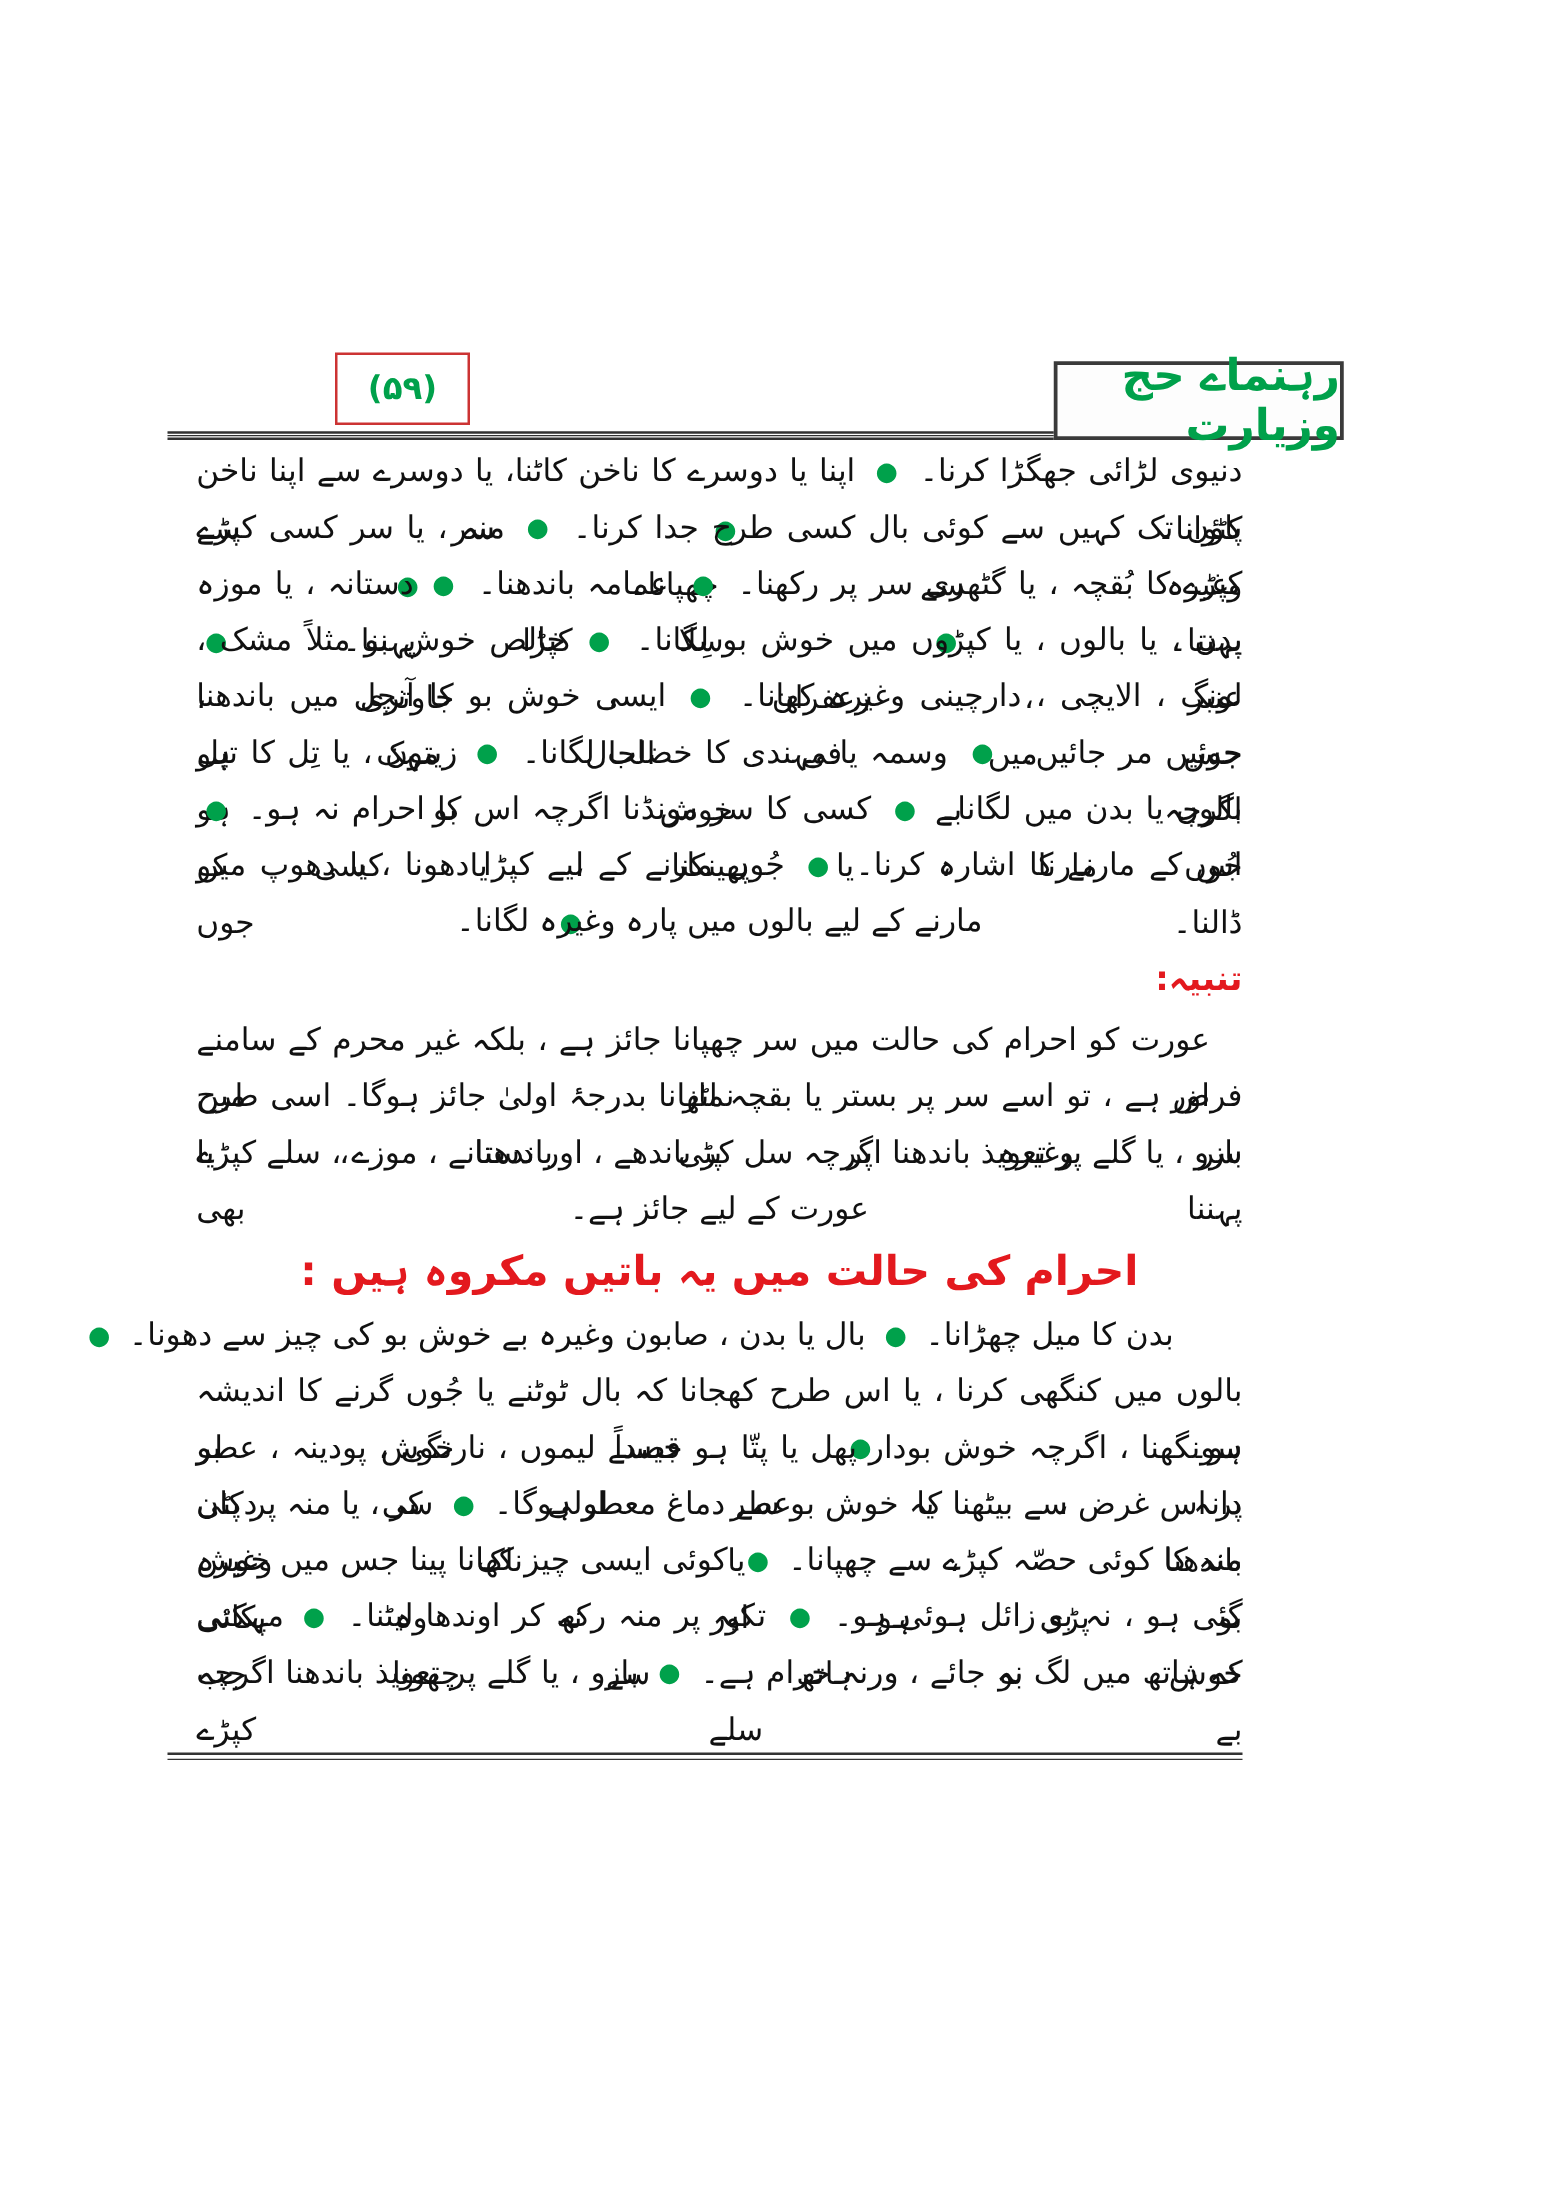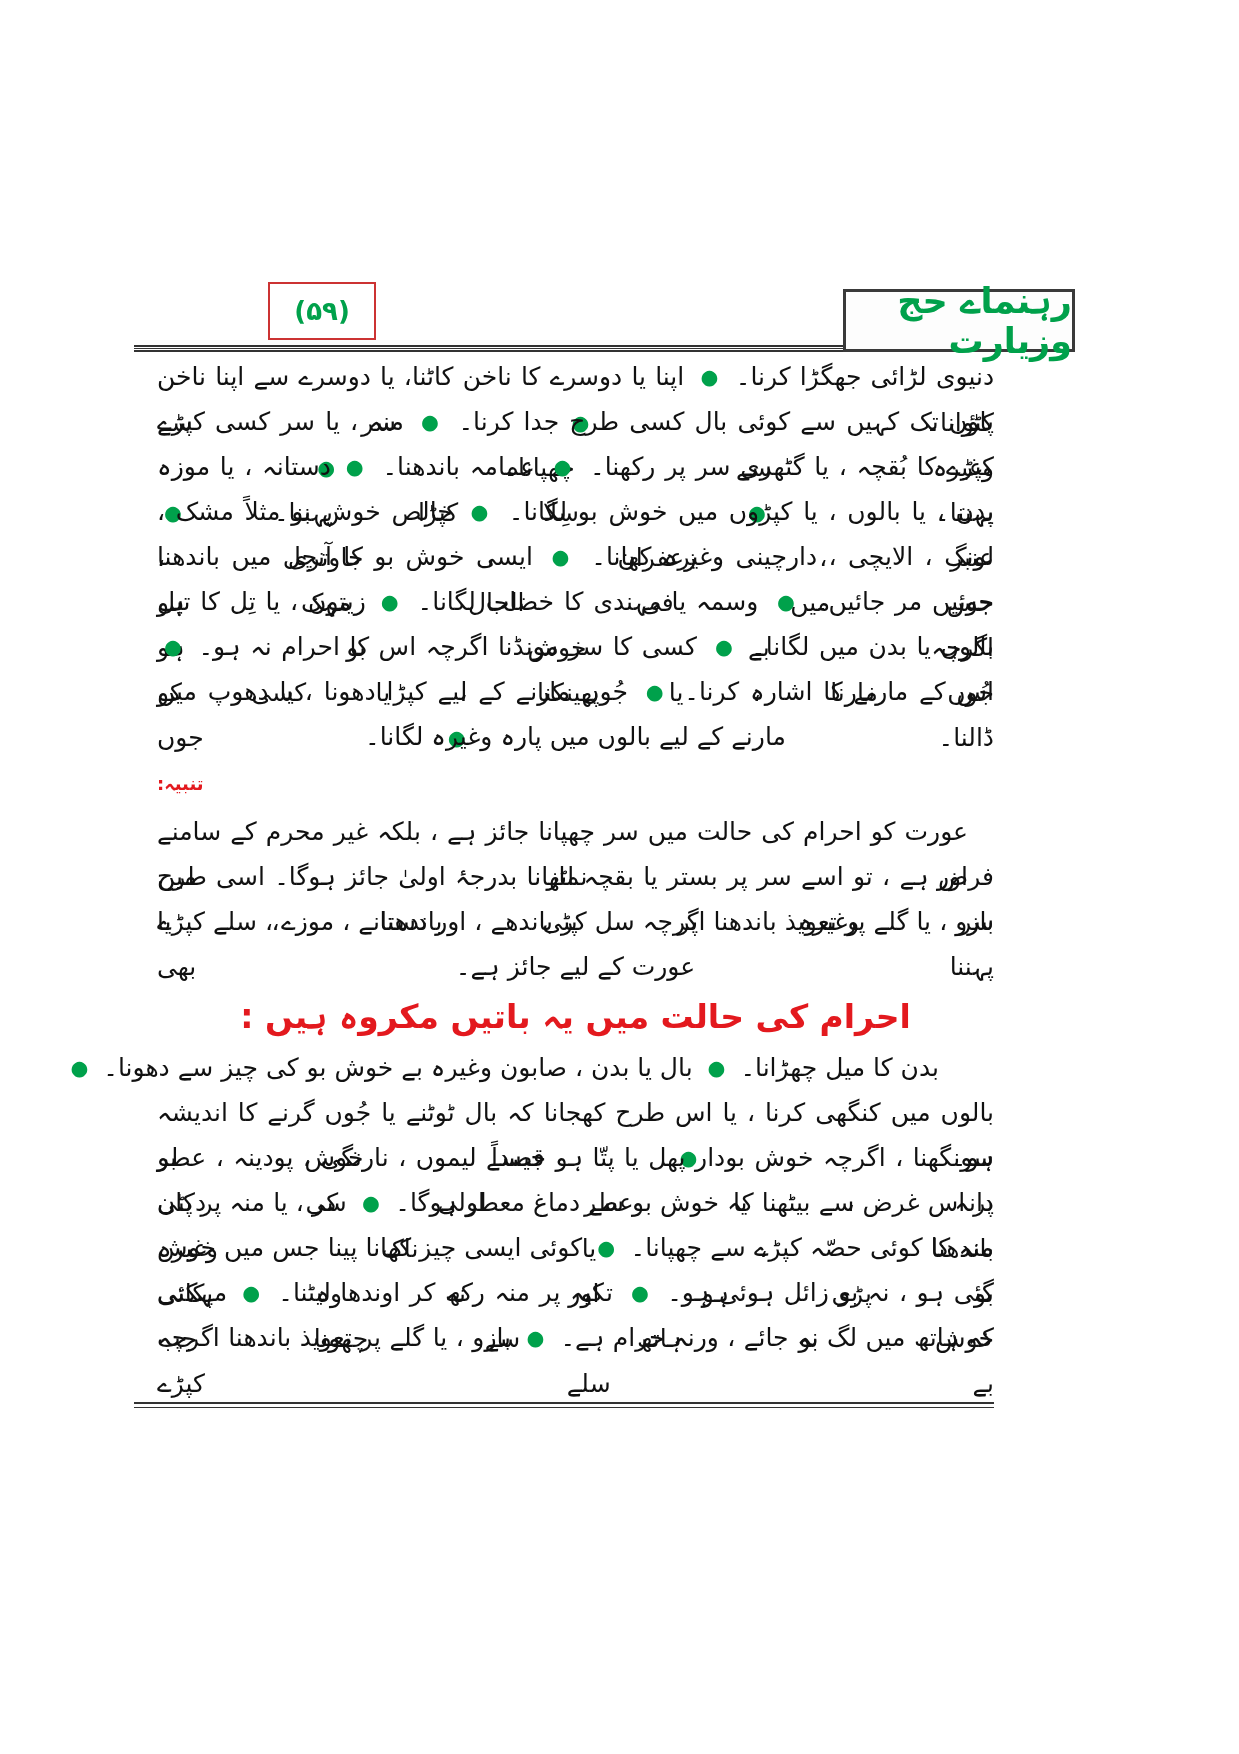--- a/index.html
+++ b/index.html
@@ -48,21 +48,21 @@
   }
   .a-j  {text-align:justify;text-align-last:justify;white-space:normal;}
   .a-ji {text-align:justify;text-align-last:justify;white-space:normal;padding-right:26px;}
   .a-c  {text-align:center;}
   .a-ri {text-align:right;padding-right:55px;}
   .bullet{color:var(--green);font-size:0.82em;margin:0 7px;vertical-align:1px;}
   .red-heading{
     color:var(--red);font-weight:bold;direction:rtl;
   }
   .red-heading.small{
-    text-align:left;font-size:18px;line-height:50px;height:50px;
+    text-align:right;font-size:27px;line-height:50px;height:50px;
   }
   .red-heading.large{
     text-align:center;font-size:33px;line-height:56px;height:56px;
   }
   
   .ftr-rule{
     position:absolute;left:134px;top:1402px;width:860px;height:6px;
     border-top:2px solid var(--rule);border-bottom:1px solid var(--rule);
     box-sizing:border-box;
   }

